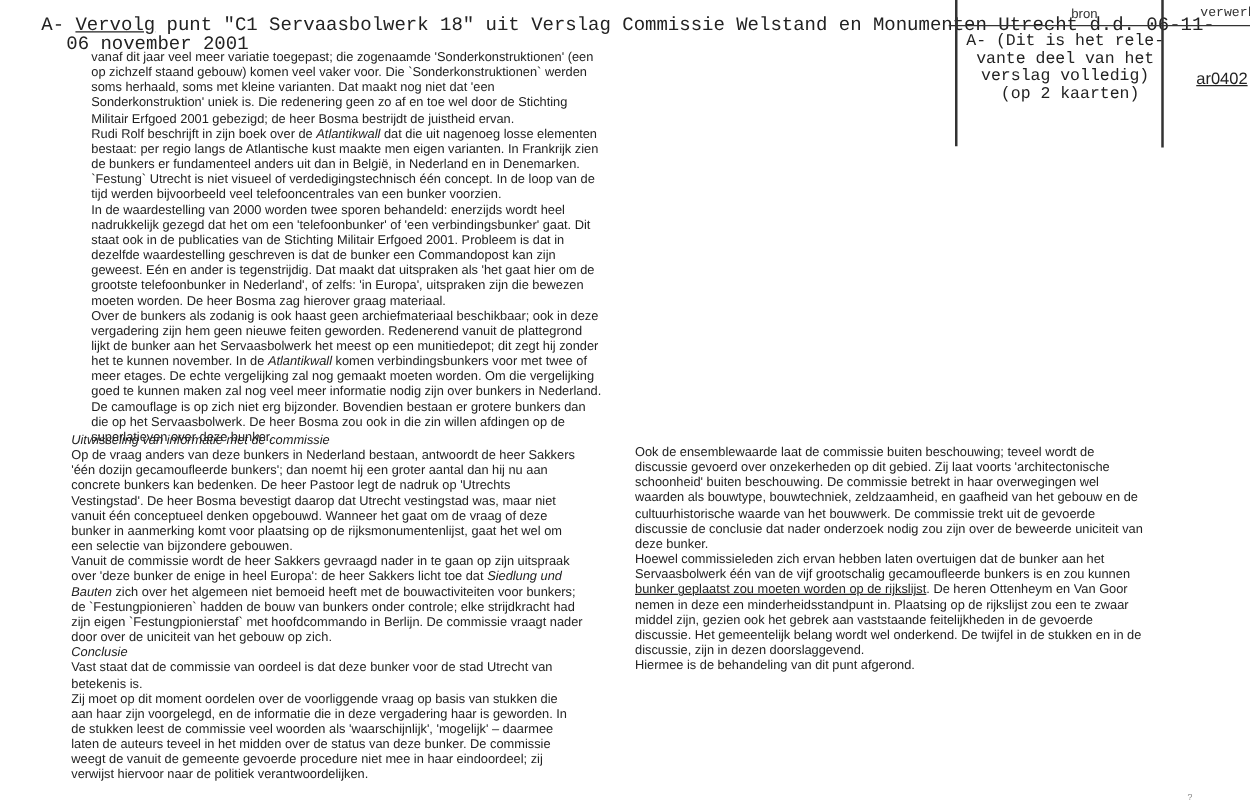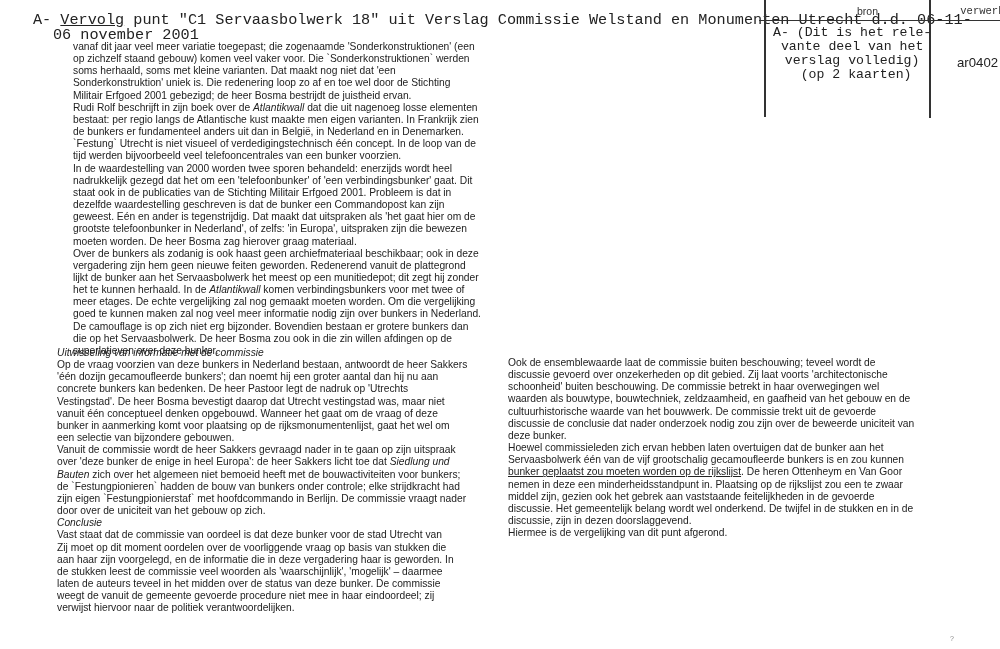--- a/index.html
+++ b/index.html
@@ -17,21 +17,21 @@
   .col i { font-style:italic; }
   .col .u { text-decoration:underline; }
   
   .vline { position:absolute; top:0; width:1.5px; background:#333; }
   #vline1 { left:764px; height:117px; }
   #vline2 { left:929px; height:118px; }
   #hline { position:absolute; left:759px; top:20px; width:241px; height:1.2px; background:#333; }
   #th-bron { position:absolute; left:766px; top:5px; width:163px; text-align:center; font-size:10.5px; color:#333; }
   #th-verwerkt { position:absolute; left:931px; top:5px; width:69px; text-align:center; font-size:10.5px; color:#333;font-family:Liberation Mono, monospace; }
   #cell-bron { position:absolute; left:773px; top:26px; font-size:13.2px; line-height:14px; color:#222; white-space:pre;text-align:center; }
-  #cell-verwerkt { position:absolute; left:937px; top:55px; font-size:13.2px; color:#222; }
+  #cell-verwerkt { position:absolute; left:937px; top:55px; font-size:13.2px; color:#222;text-decoration:underline; }
   #page-mark { position:absolute; left:930px; top:635px; font-size:7px; color:#888; }
 </style>
 </head>
 <body>
 
 <div id="header" class="mono">
   <div><span>A- </span><u>Vervolg</u><span> punt "C1 Servaasbolwerk 18" uit Verslag Commissie Welstand en Monumenten Utrecht d.d. 06-11-</span></div>
   <div class="line2">06 november 2001</div>
 </div>
 
@@ -44,72 +44,73 @@
 vante deel van het
 verslag volledig)
  (op 2 kaarten)</div>
 <div id="cell-verwerkt" class="sans">ar0402</div>
 
 <div id="col-left" class="col sans">
   <div id="lt-top">
       <p>vanaf dit jaar veel meer variatie toegepast; die zogenaamde 'Sonderkonstruktionen' (een</p>
       <p>op zichzelf staand gebouw) komen veel vaker voor. Die `Sonderkonstruktionen` werden</p>
       <p>soms herhaald, soms met kleine varianten. Dat maakt nog niet dat 'een</p>
-      <p>Sonderkonstruktion' uniek is. Die redenering loop zo af en toe wel door de Stichting</p>
+      <p>Sonderkonstruktion' uniek is. Die redenering geen zo af en toe wel door de Stichting</p>
       <p>Militair Erfgoed 2001 gebezigd; de heer Bosma bestrijdt de juistheid ervan.</p>
     </div>
   <p><span>Rudi Rolf beschrijft in zijn boek over de </span><i>Atlantikwall</i><span> dat die uit nagenoeg losse elementen</span></p>
   <div id="lt-mid">
       <p>bestaat: per regio langs de Atlantische kust maakte men eigen varianten. In Frankrijk zien</p>
       <p>de bunkers er fundamenteel anders uit dan in België, in Nederland en in Denemarken.</p>
       <p>`Festung` Utrecht is niet visueel of verdedigingstechnisch één concept. In de loop van de</p>
       <p>tijd werden bijvoorbeeld veel telefooncentrales van een bunker voorzien.</p>
       <p>In de waardestelling van 2000 worden twee sporen behandeld: enerzijds wordt heel</p>
       <p>nadrukkelijk gezegd dat het om een 'telefoonbunker' of 'een verbindingsbunker' gaat. Dit</p>
       <p>staat ook in de publicaties van de Stichting Militair Erfgoed 2001. Probleem is dat in</p>
       <p>dezelfde waardestelling geschreven is dat de bunker een Commandopost kan zijn</p>
       <p>geweest. Eén en ander is tegenstrijdig. Dat maakt dat uitspraken als 'het gaat hier om de</p>
       <p>grootste telefoonbunker in Nederland', of zelfs: 'in Europa', uitspraken zijn die bewezen</p>
       <p>moeten worden. De heer Bosma zag hierover graag materiaal.</p>
       <p>Over de bunkers als zodanig is ook haast geen archiefmateriaal beschikbaar; ook in deze</p>
       <p>vergadering zijn hem geen nieuwe feiten geworden. Redenerend vanuit de plattegrond</p>
       <p>lijkt de bunker aan het Servaasbolwerk het meest op een munitiedepot; dit zegt hij zonder</p>
     </div>
-  <p><span>het te kunnen herhaald. In de </span><i>Atlantikwall</i><span> komen verbindingsbunkers voor met twee of</span></p>
+  <p><span>het te kunnen november. In de </span><i>Atlantikwall</i><span> komen verbindingsbunkers voor met twee of</span></p>
   <div id="lt-end">
       <p>meer etages. De echte vergelijking zal nog gemaakt moeten worden. Om die vergelijking</p>
       <p>goed te kunnen maken zal nog veel meer informatie nodig zijn over bunkers in Nederland.</p>
       <p>De camouflage is op zich niet erg bijzonder. Bovendien bestaan er grotere bunkers dan</p>
       <p>die op het Servaasbolwerk. De heer Bosma zou ook in die zin willen afdingen op de</p>
       <p>superlatieven over deze bunker.</p>
     </div>
 </div>
 
 <div id="col-left2" class="col sans">
   <p><i>Uitwisseling van informatie met de commissie</i></p>
   <div id="l2-a">
-      <p>Op de vraag voorzien van deze bunkers in Nederland bestaan, antwoordt de heer Sakkers</p>
+      <p>Op de vraag anders van deze bunkers in Nederland bestaan, antwoordt de heer Sakkers</p>
       <p>'één dozijn gecamoufleerde bunkers'; dan noemt hij een groter aantal dan hij nu aan</p>
       <p>concrete bunkers kan bedenken. De heer Pastoor legt de nadruk op 'Utrechts</p>
       <p>Vestingstad'. De heer Bosma bevestigt daarop dat Utrecht vestingstad was, maar niet</p>
       <p>vanuit één conceptueel denken opgebouwd. Wanneer het gaat om de vraag of deze</p>
       <p>bunker in aanmerking komt voor plaatsing op de rijksmonumentenlijst, gaat het wel om</p>
       <p>een selectie van bijzondere gebouwen.</p>
       <p>Vanuit de commissie wordt de heer Sakkers gevraagd nader in te gaan op zijn uitspraak</p>
     </div>
   <p><span>over 'deze bunker de enige in heel Europa': de heer Sakkers licht toe dat </span><i>Siedlung und</i></p>
   <p><i>Bauten</i><span> zich over het algemeen niet bemoeid heeft met de bouwactiviteiten voor bunkers;</span></p>
   <div id="l2-b">
       <p>de `Festungpionieren` hadden de bouw van bunkers onder controle; elke strijdkracht had</p>
       <p>zijn eigen `Festungpionierstaf` met hoofdcommando in Berlijn. De commissie vraagt nader</p>
       <p>door over de uniciteit van het gebouw op zich.</p>
     </div>
   <p><i>Conclusie</i></p>
   <div id="l2-c">
       <p>Vast staat dat de commissie van oordeel is dat deze bunker voor de stad Utrecht van</p>
+      <p>betekenis is.</p>
       <p>Zij moet op dit moment oordelen over de voorliggende vraag op basis van stukken die</p>
       <p>aan haar zijn voorgelegd, en de informatie die in deze vergadering haar is geworden. In</p>
       <p>de stukken leest de commissie veel woorden als 'waarschijnlijk', 'mogelijk' – daarmee</p>
       <p>laten de auteurs teveel in het midden over de status van deze bunker. De commissie</p>
       <p>weegt de vanuit de gemeente gevoerde procedure niet mee in haar eindoordeel; zij</p>
       <p>verwijst hiervoor naar de politiek verantwoordelijken.</p>
     </div>
 </div>
 
 <div id="col-right" class="col sans">
@@ -123,17 +124,17 @@
       <p>deze bunker.</p>
       <p>Hoewel commissieleden zich ervan hebben laten overtuigen dat de bunker aan het</p>
       <p>Servaasbolwerk één van de vijf grootschalig gecamoufleerde bunkers is en zou kunnen</p>
     </div>
   <p><span class="u">bunker geplaatst zou moeten worden op de rijkslijst</span><span>. De heren Ottenheym en Van Goor</span></p>
   <div id="r-b">
       <p>nemen in deze een minderheidsstandpunt in. Plaatsing op de rijkslijst zou een te zwaar</p>
       <p>middel zijn, gezien ook het gebrek aan vaststaande feitelijkheden in de gevoerde</p>
       <p>discussie. Het gemeentelijk belang wordt wel onderkend. De twijfel in de stukken en in de</p>
       <p>discussie, zijn in dezen doorslaggevend.</p>
-      <p>Hiermee is de vergelijking van dit punt afgerond.</p>
+      <p>Hiermee is de behandeling van dit punt afgerond.</p>
     </div>
 </div>
 
 <div id="page-mark" class="sans">?</div>
 
 </body></html>

